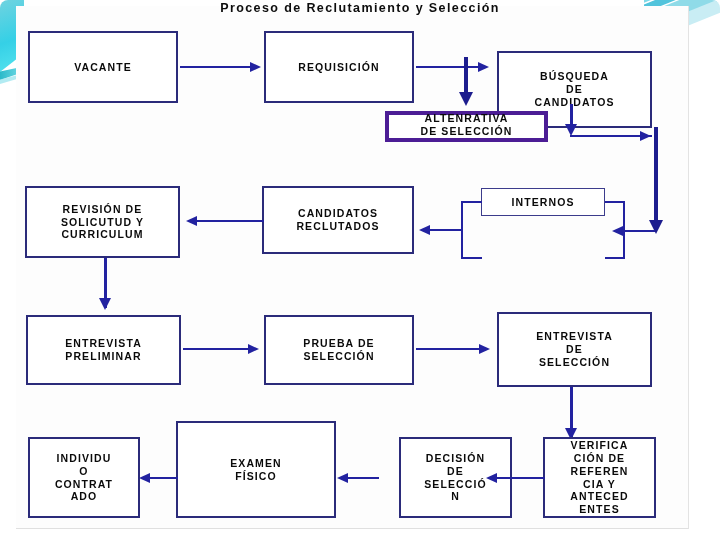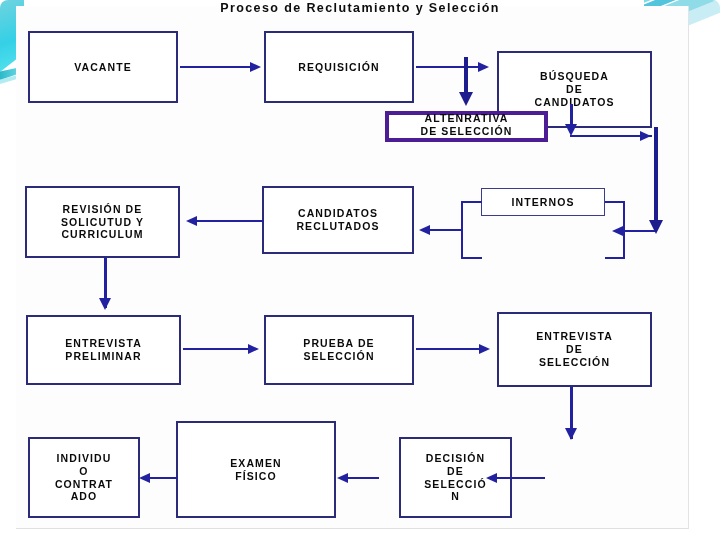--- a/index.html
+++ b/index.html
@@ -248,20 +248,28 @@
 
   <div class="ln h" style="left:183px; top:348px; width:68px;"></div>
   <div class="arrow right" style="left:248px; top:344px;"></div>
 
   <div class="ln h" style="left:416px; top:348px; width:66px;"></div>
   <div class="arrow right" style="left:479px; top:344px;"></div>
 
   <div class="ln" style="left:570px; top:387px; width:3px; height:52px;"></div>
   <div class="arrow down" style="left:565px; top:428px;"></div>
 
+  <div class="box" style="left:543px; top:437px; width:113px; height:81px;">
+    <span class="lines">VERIFICA
+CIÓN DE
+REFEREN
+CIA Y
+ANTECED
+ENTES</span>
+  </div>
 
   <div class="box" style="left:399px; top:437px; width:113px; height:81px;">
     <span class="lines">DECISIÓN
 DE
 SELECCIÓ
 N</span>
   </div>
 
   <div class="box" style="left:28px;  top:437px; width:112px; height:81px;">
     <span class="lines">INDIVIDU

